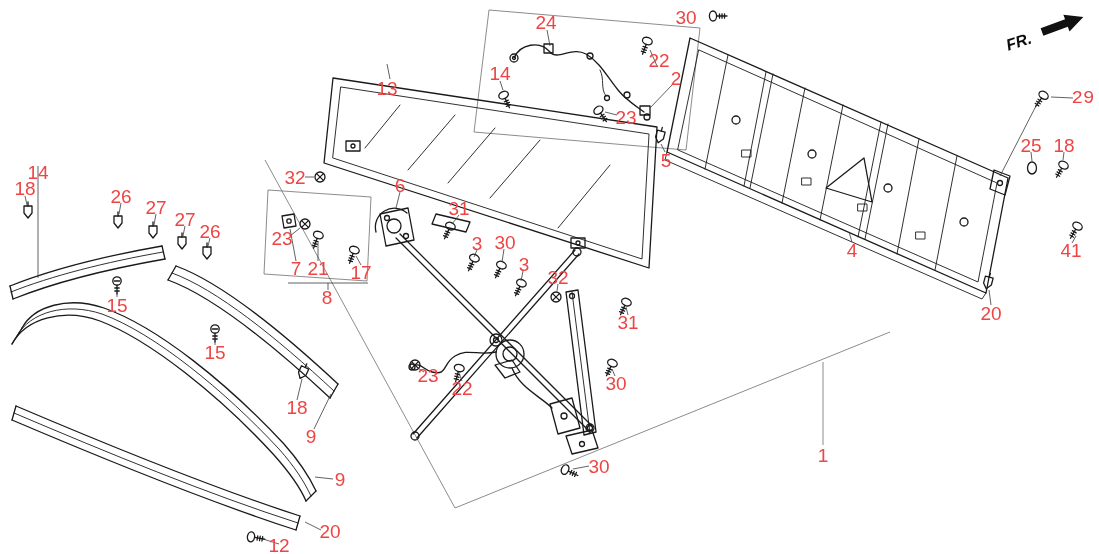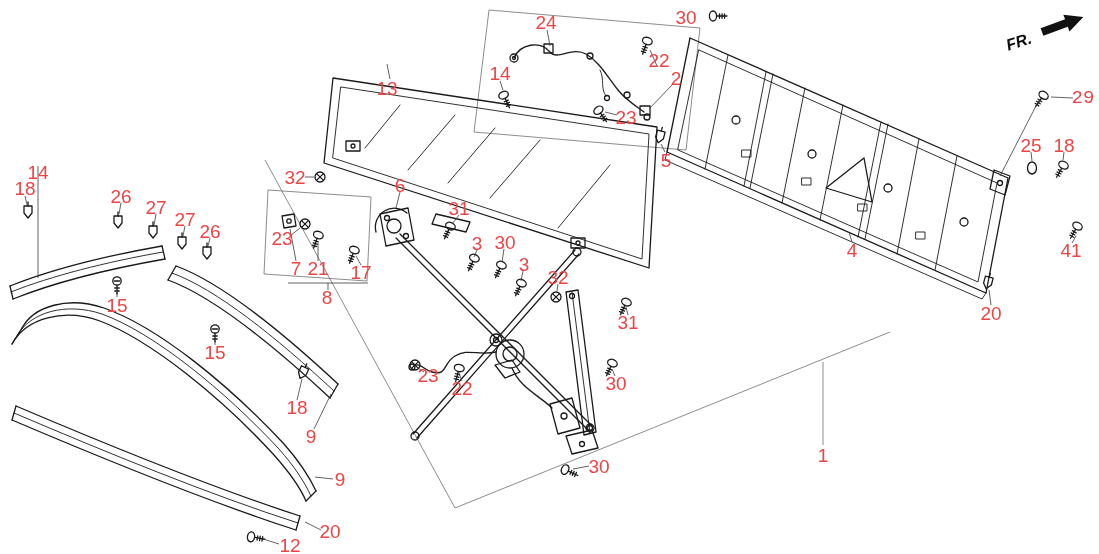--- a/index.html
+++ b/index.html
@@ -332,17 +332,17 @@
       <span class="callout" style="left: 628px; top: 322px;">31</span>
       <span class="callout" style="left: 616px; top: 383px;">30</span>
       <span class="callout" style="left: 428px; top: 375px;">23</span>
       <span class="callout" style="left: 462px; top: 388px;">22</span>
       <span class="callout" style="left: 297px; top: 407px;">18</span>
       <span class="callout" style="left: 311px; top: 436px;">9</span>
       <span class="callout" style="left: 340px; top: 479px;">9</span>
       <span class="callout" style="left: 599px; top: 466px;">30</span>
       <span class="callout" style="left: 823px; top: 455px;">1</span>
       <span class="callout" style="left: 330px; top: 531px;">20</span>
-      <span class="callout" style="left: 290px; top: 545px;">12</span>
+      <span class="callout" style="left: 279px; top: 545px;">12</span>
     </div>
 
   <span class="fr-label" style="left:1019px; top:42px;">FR.</span>
 </div>
 
 </body></html>

